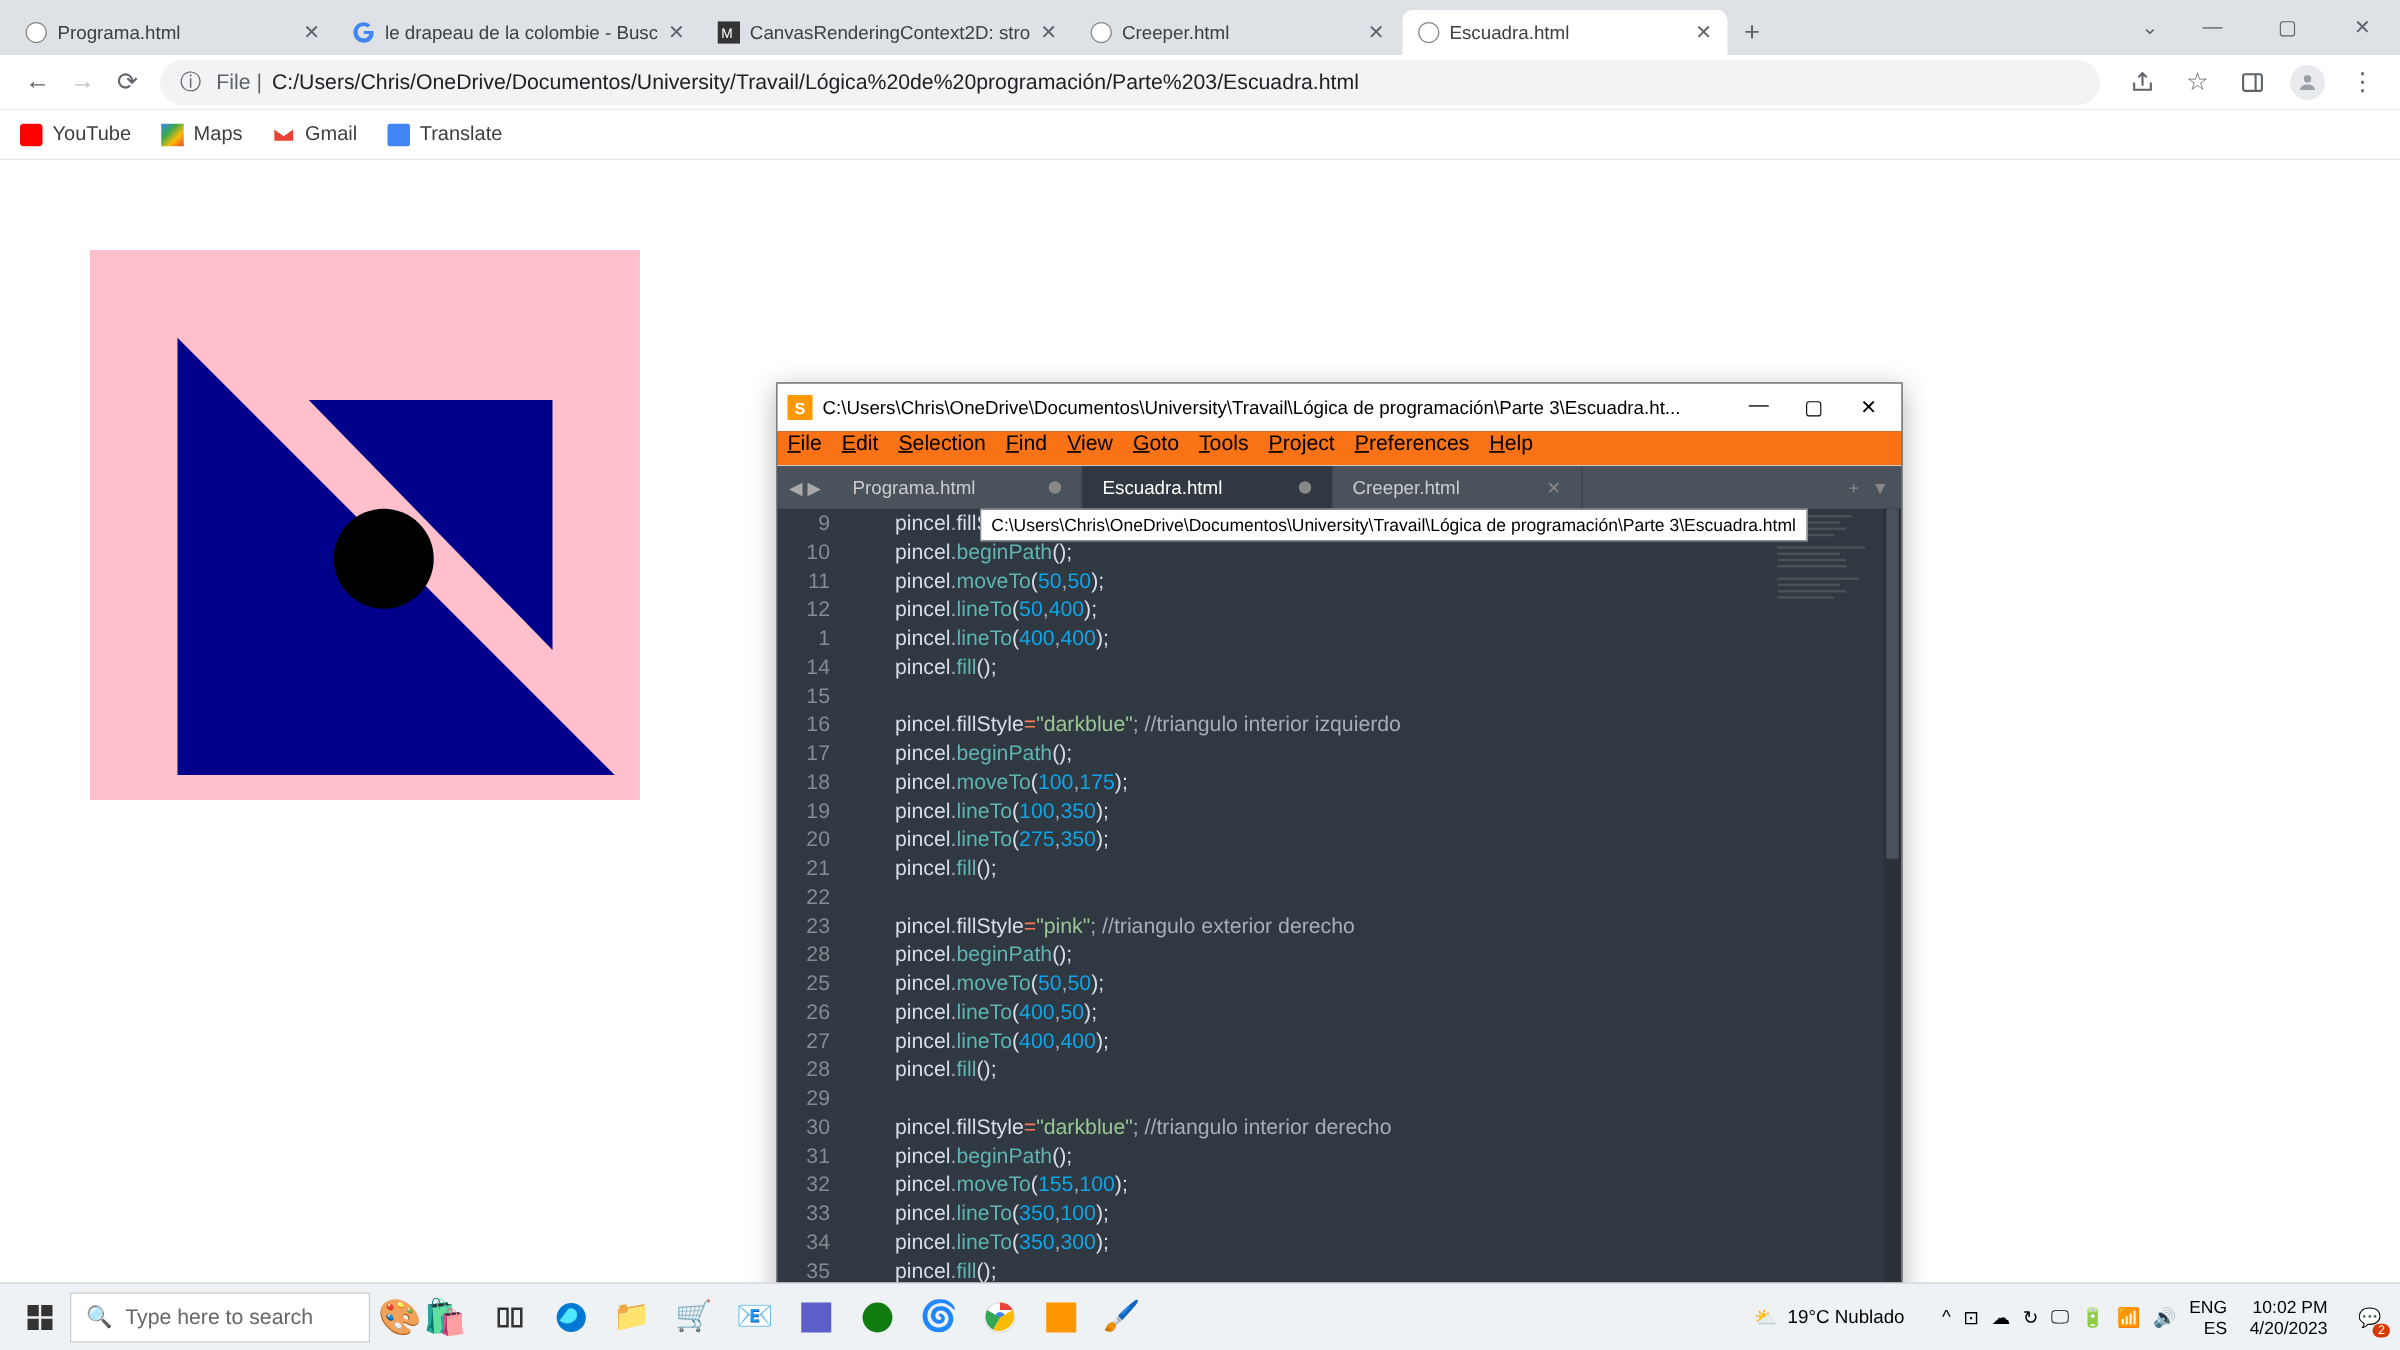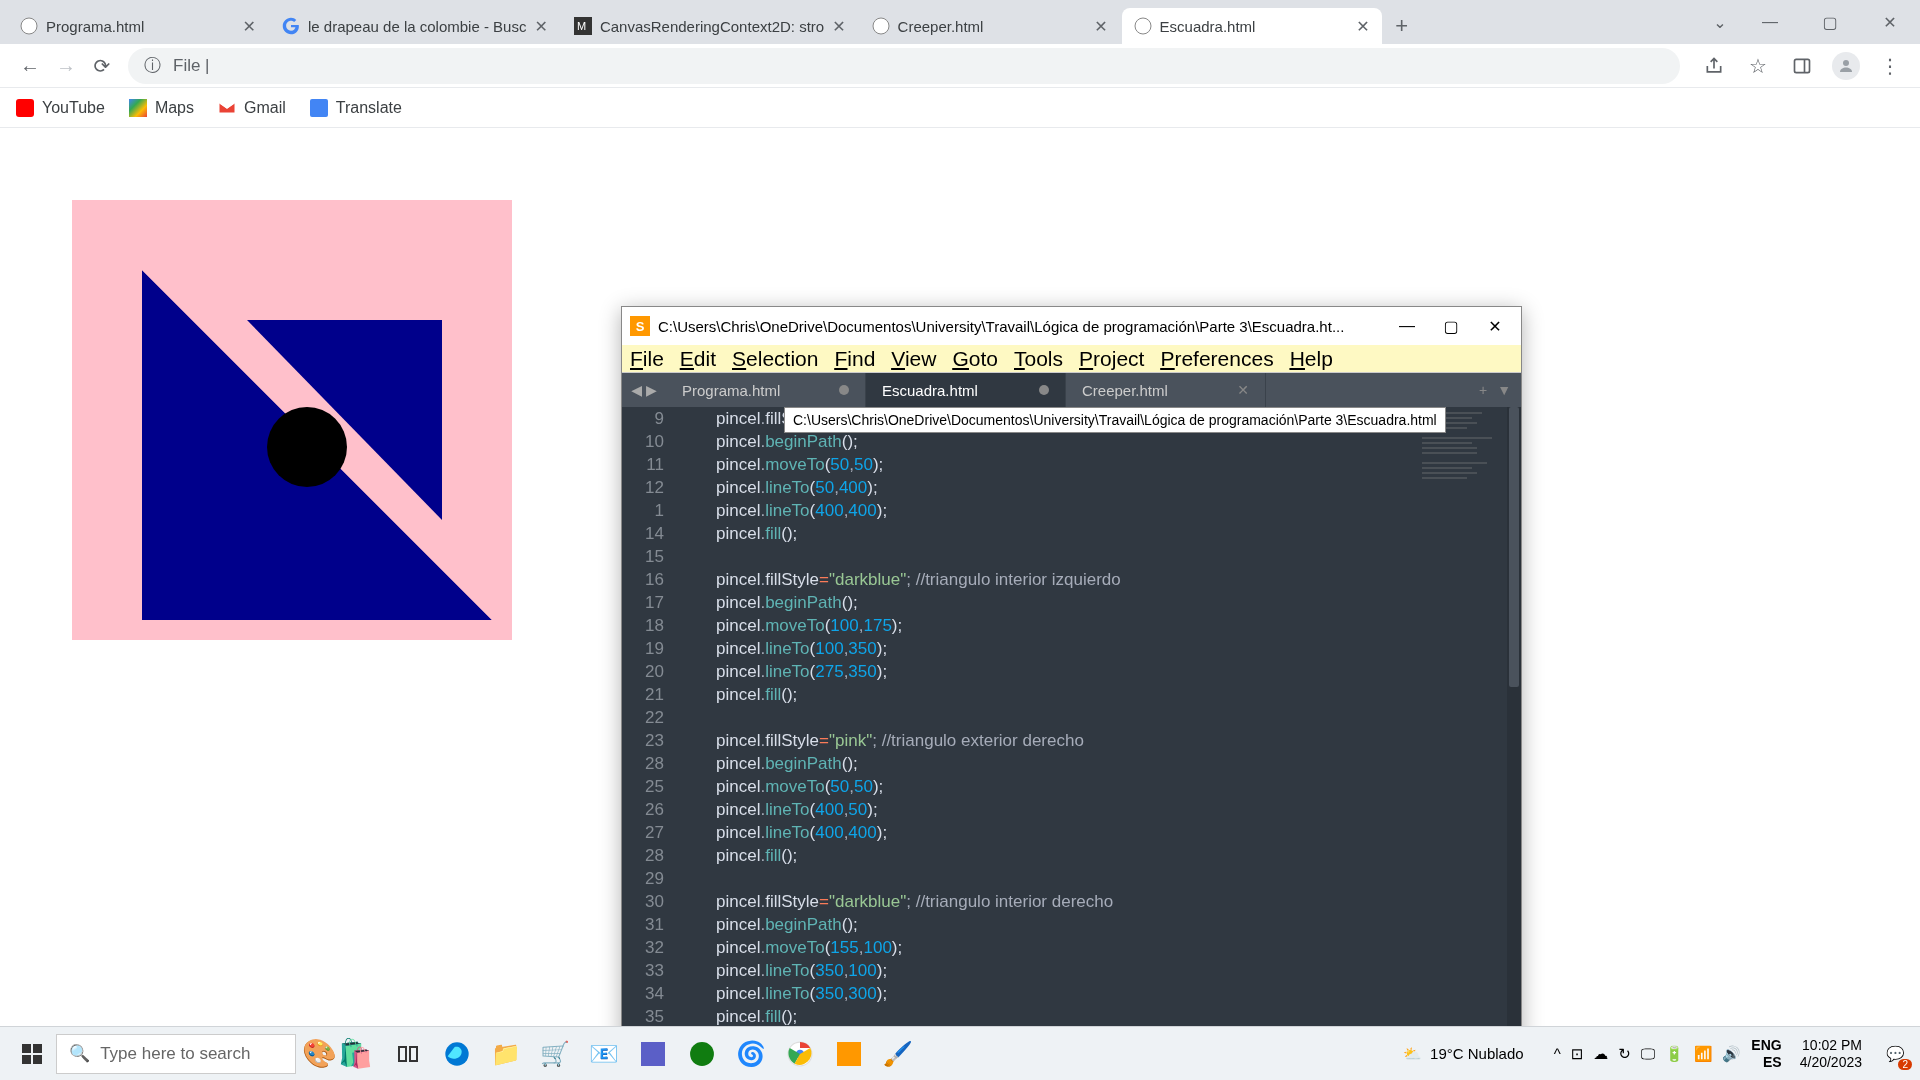--- a/index.html
+++ b/index.html
@@ -36,21 +36,21 @@
 
 .page-content { position: relative; width: 100%; height: calc(100% - 128px - 54px); background: #fff; }
 
 
 .sublime { position: absolute; left: 621px; top: 178px; width: 901px; height: 857px; background: #303841; box-shadow: 0 4px 20px rgba(0,0,0,0.3); border: 1px solid #888; display:flex; flex-direction:column; }
 .s-title { height: 38px; background: #fff; display: flex; align-items: center; padding: 0 8px; font-size: 15px; color: #000; }
 .s-title .s-icon { width: 20px; height: 20px; background: #ff9800; margin-right: 8px; display:flex; align-items:center; justify-content:center; color:#fff; font-weight:bold; font-size:13px;}
 .s-title .s-path { flex: 1; white-space: nowrap; overflow: hidden; text-overflow: ellipsis; }
 .s-win-ctrl { display: flex; gap: 20px; color: #000; font-size: 16px; padding-right:6px;}
 .s-win-ctrl > div { cursor: pointer; width:24px; text-align:center;}
-.s-menu { height: 28px; background: #fef9c3; display: flex; align-items: center; padding: 0 8px; gap: 16px; font-size: 21px; color: #000; border-bottom: 1px solid #ccc;}
+.s-menu { height: 28px; background: #f97316; display: flex; padding: 0 8px; gap: 16px; font-size: 17px; color: #000; border-bottom: 1px solid #ccc;}
 .s-menu span { cursor: pointer; }
 .s-menu span::first-letter { text-decoration: underline; }
 .s-tabs { height: 34px; background: #4a525c; display: flex; align-items: stretch; position: relative; }
 .s-tab-nav { width: 44px; display: flex; align-items: center; justify-content: center; color: #aaa; font-size: 14px; gap:4px;}
 .s-tab { display: flex; align-items: center; padding: 0 16px; color: #ccc; font-size: 15px; position: relative; min-width:200px; border-right:1px solid #3a424b;}
 .s-tab.active { background: #303841; color: #fff; }
 .s-tab .dot { width: 10px; height: 10px; border-radius: 50%; background: #888; margin-left: auto; }
 .s-tab .x { margin-left: auto; color:#888; font-size:14px;}
 .s-tab-right { margin-left: auto; display: flex; align-items: center; padding: 0 10px; color: #888; gap:10px; font-size:14px;}
 .s-tooltip { position: absolute; top: 34px; left: 162px; background: #fff; border: 1px solid #888; padding: 4px 8px; font-size: 14px; color: #000; white-space: nowrap; z-index: 10; }
@@ -79,21 +79,21 @@
 
 .taskbar { position: absolute; bottom: 0; left: 0; right: 0; height: 54px; background: #eef2f5; display: flex; align-items: center; padding: 0 8px; border-top:1px solid #d0d4d8;}
 .tb-start { width: 24px; height: 24px; margin: 0 12px; }
 .tb-search { height: 40px; width: 240px; background: #fff; border: 1px solid #ccc; display: flex; align-items: center; padding: 0 12px; font-size: 17px; color: #666; gap: 10px;}
 .tb-icons { display: flex; align-items: center; gap: 13px; margin-left: 16px; }
 .tb-icon { width: 36px; height: 36px; display: flex; align-items: center; justify-content: center; font-size: 24px; }
 .tb-right { margin-left: auto; display: flex; align-items: center; gap: 10px; font-size: 15px; color: #000; }
 .tb-weather { display: flex; align-items: center; gap: 8px; margin-right: 20px; }
 .tb-tray { display: flex; align-items: center; gap: 10px; font-size: 15px;}
 .tb-datetime { text-align: right; font-size: 14px; line-height: 17px; padding: 0 8px;}
-.tb-lang { text-align: right; font-size: 14px; line-height: 17px; font-weight: bold; }
+.tb-lang { text-align: right; font-size: 14px; line-height: 17px; }
 .tb-notif { width:32px; height:32px; display:flex; align-items:center; justify-content:center; position:relative;}
 .tb-notif .badge{ position:absolute; bottom:0; right:0; background:#d83b01; color:#fff; font-size:10px; border-radius:8px; padding:0 4px;}
 </style>
 </head>
 <body>
 
 <div class="browser-tabs">
   <div id="tabs-container" style="display:flex;">
       <div class="tab">
         <span class="favicon"><svg width="18" height="18">
@@ -141,20 +141,21 @@
   </div>
 </div>
 
 <div class="address-bar">
   <div class="nav-btn">←</div>
   <div class="nav-btn disabled">→</div>
   <div class="nav-btn">⟳</div>
   <div class="url-box">
     <span class="info-icon">ⓘ</span>
     <span class="url-prefix">File |</span>
+    <span>C:/Users/Chris/OneDrive/Documentos/University/Travail/Lógica%20de%20programación/Parte%203/Escuadra.html</span>
   </div>
   <div class="right-icons">
     <div>
         <svg width="20" height="20" viewBox="0 0 24 24" fill="none" stroke="currentColor" stroke-width="2">
           <path d="M4 12v7h16v-7M12 3v12M8 7l4-4 4 4"></path>
         </svg>
       </div>
     <div>☆</div>
     <div>
         <svg width="20" height="20" viewBox="0 0 24 24" fill="none" stroke="currentColor" stroke-width="2">

